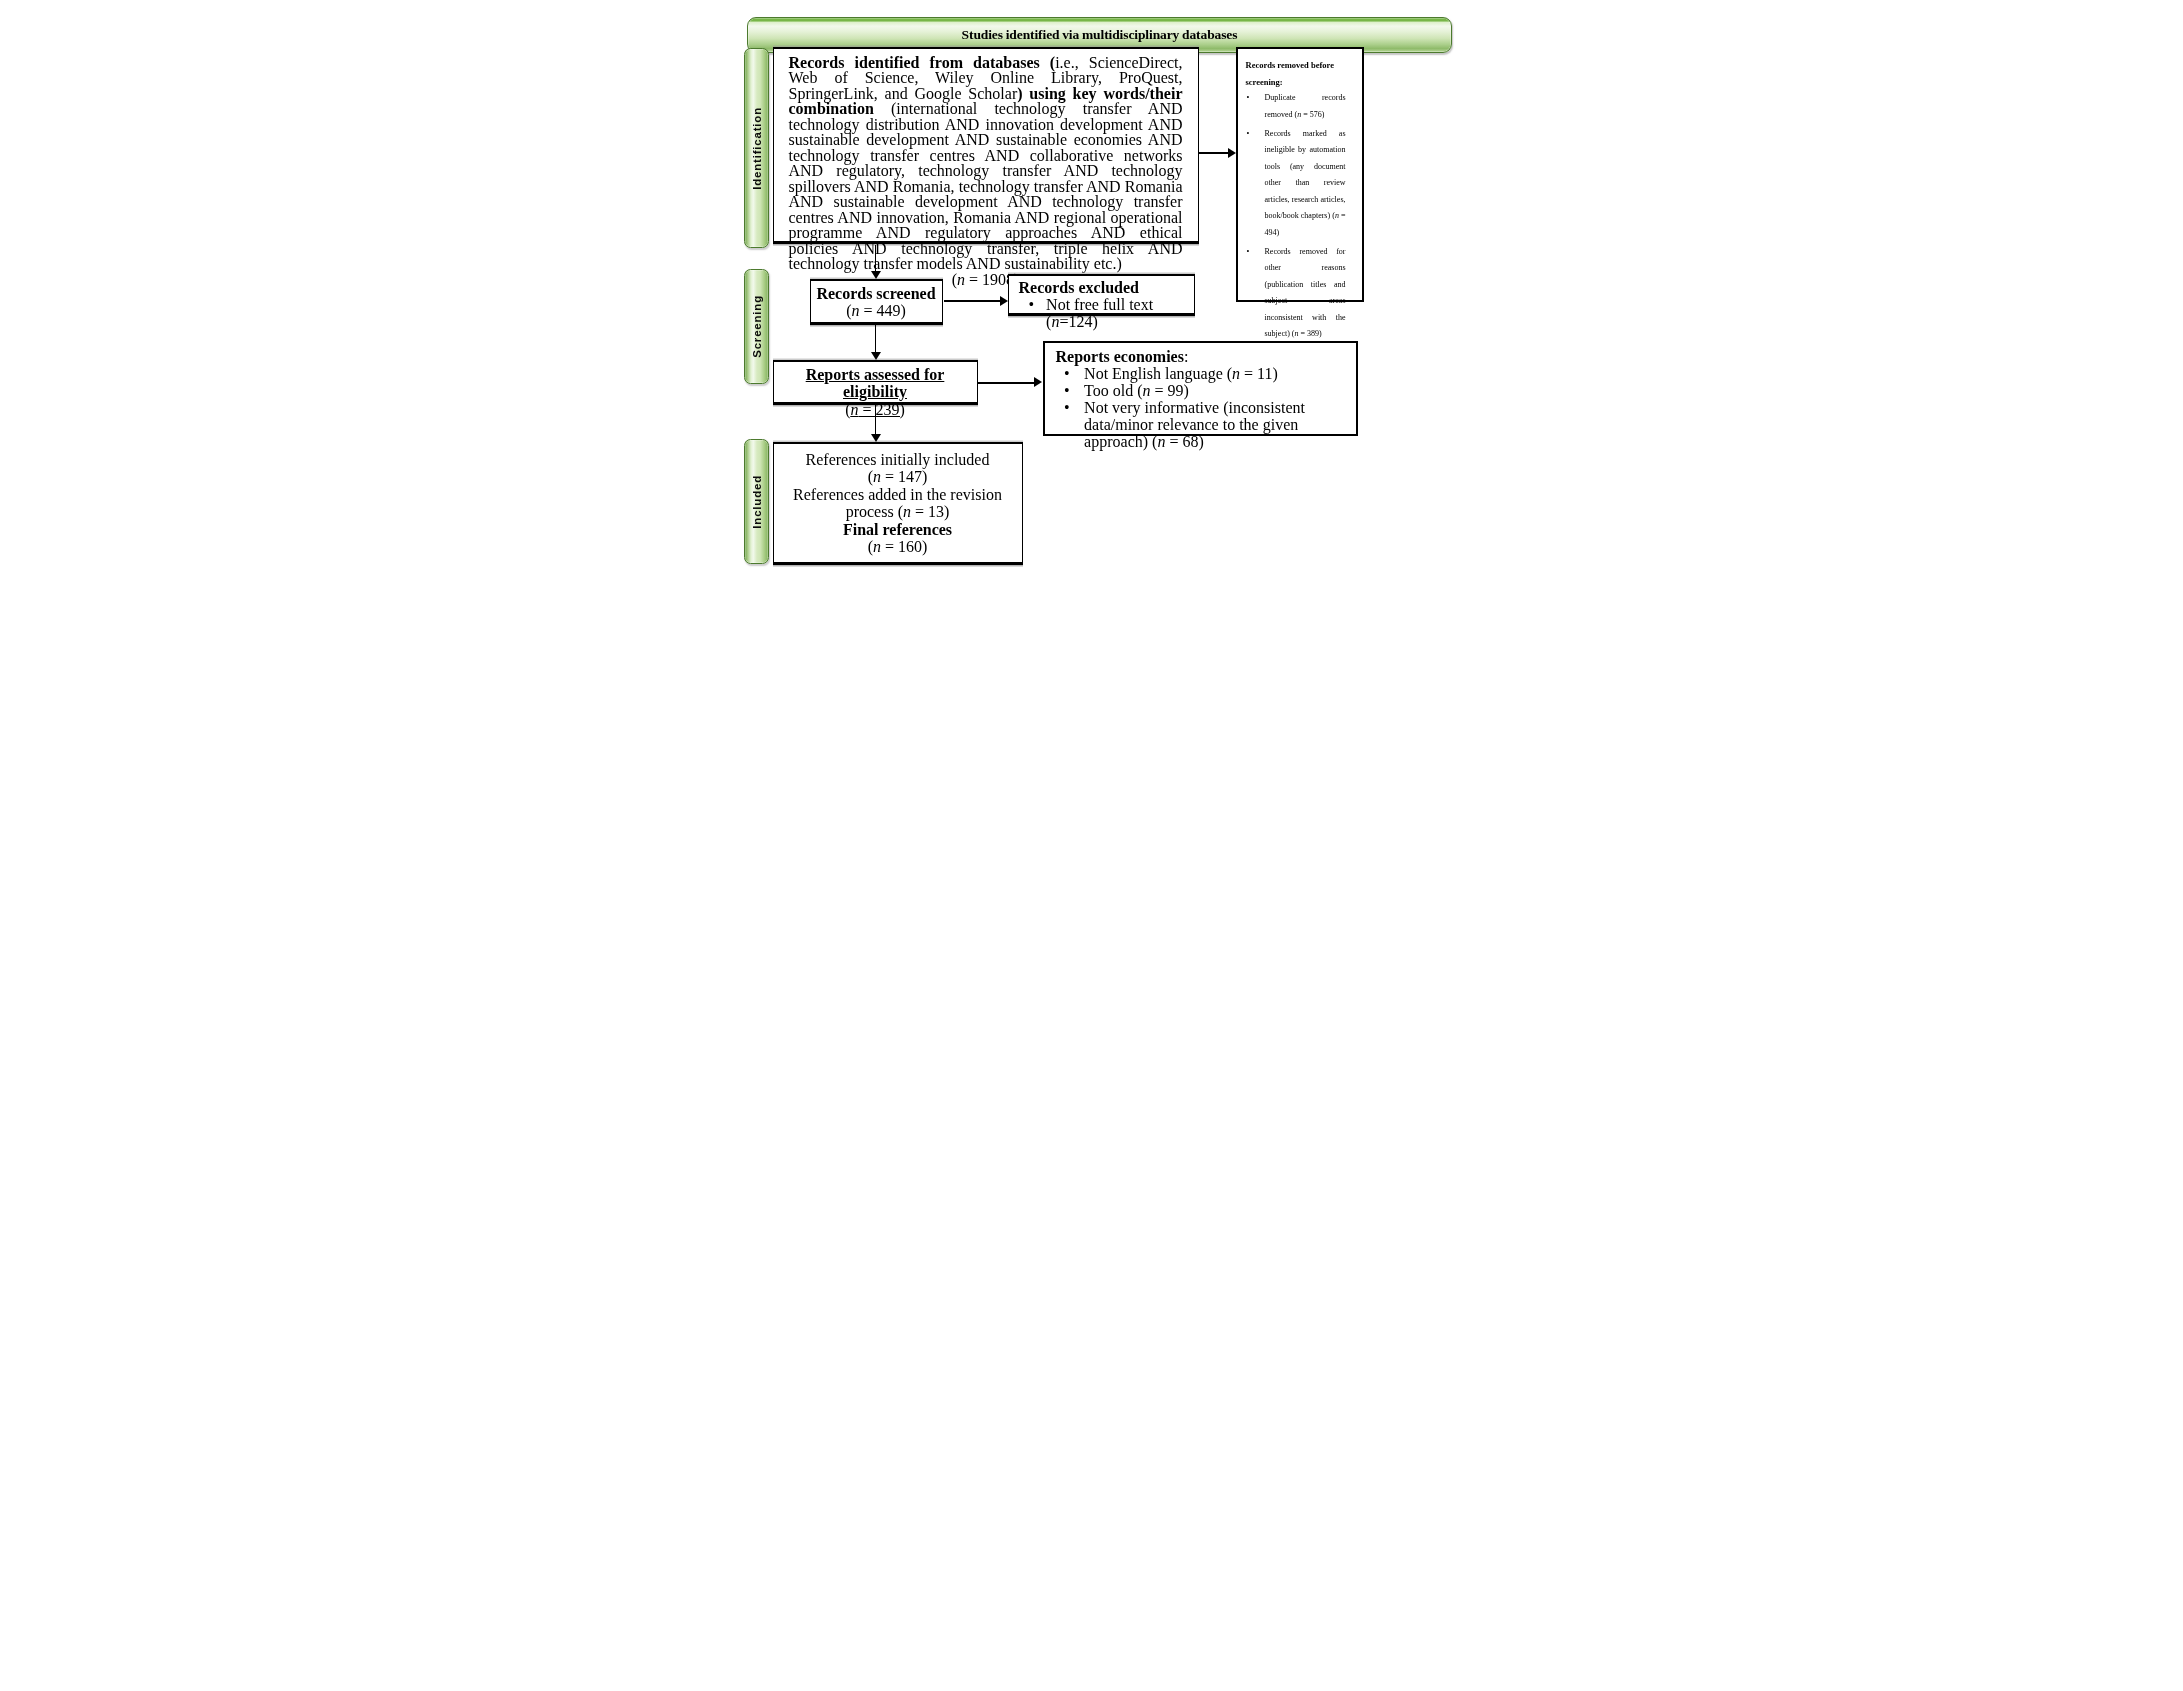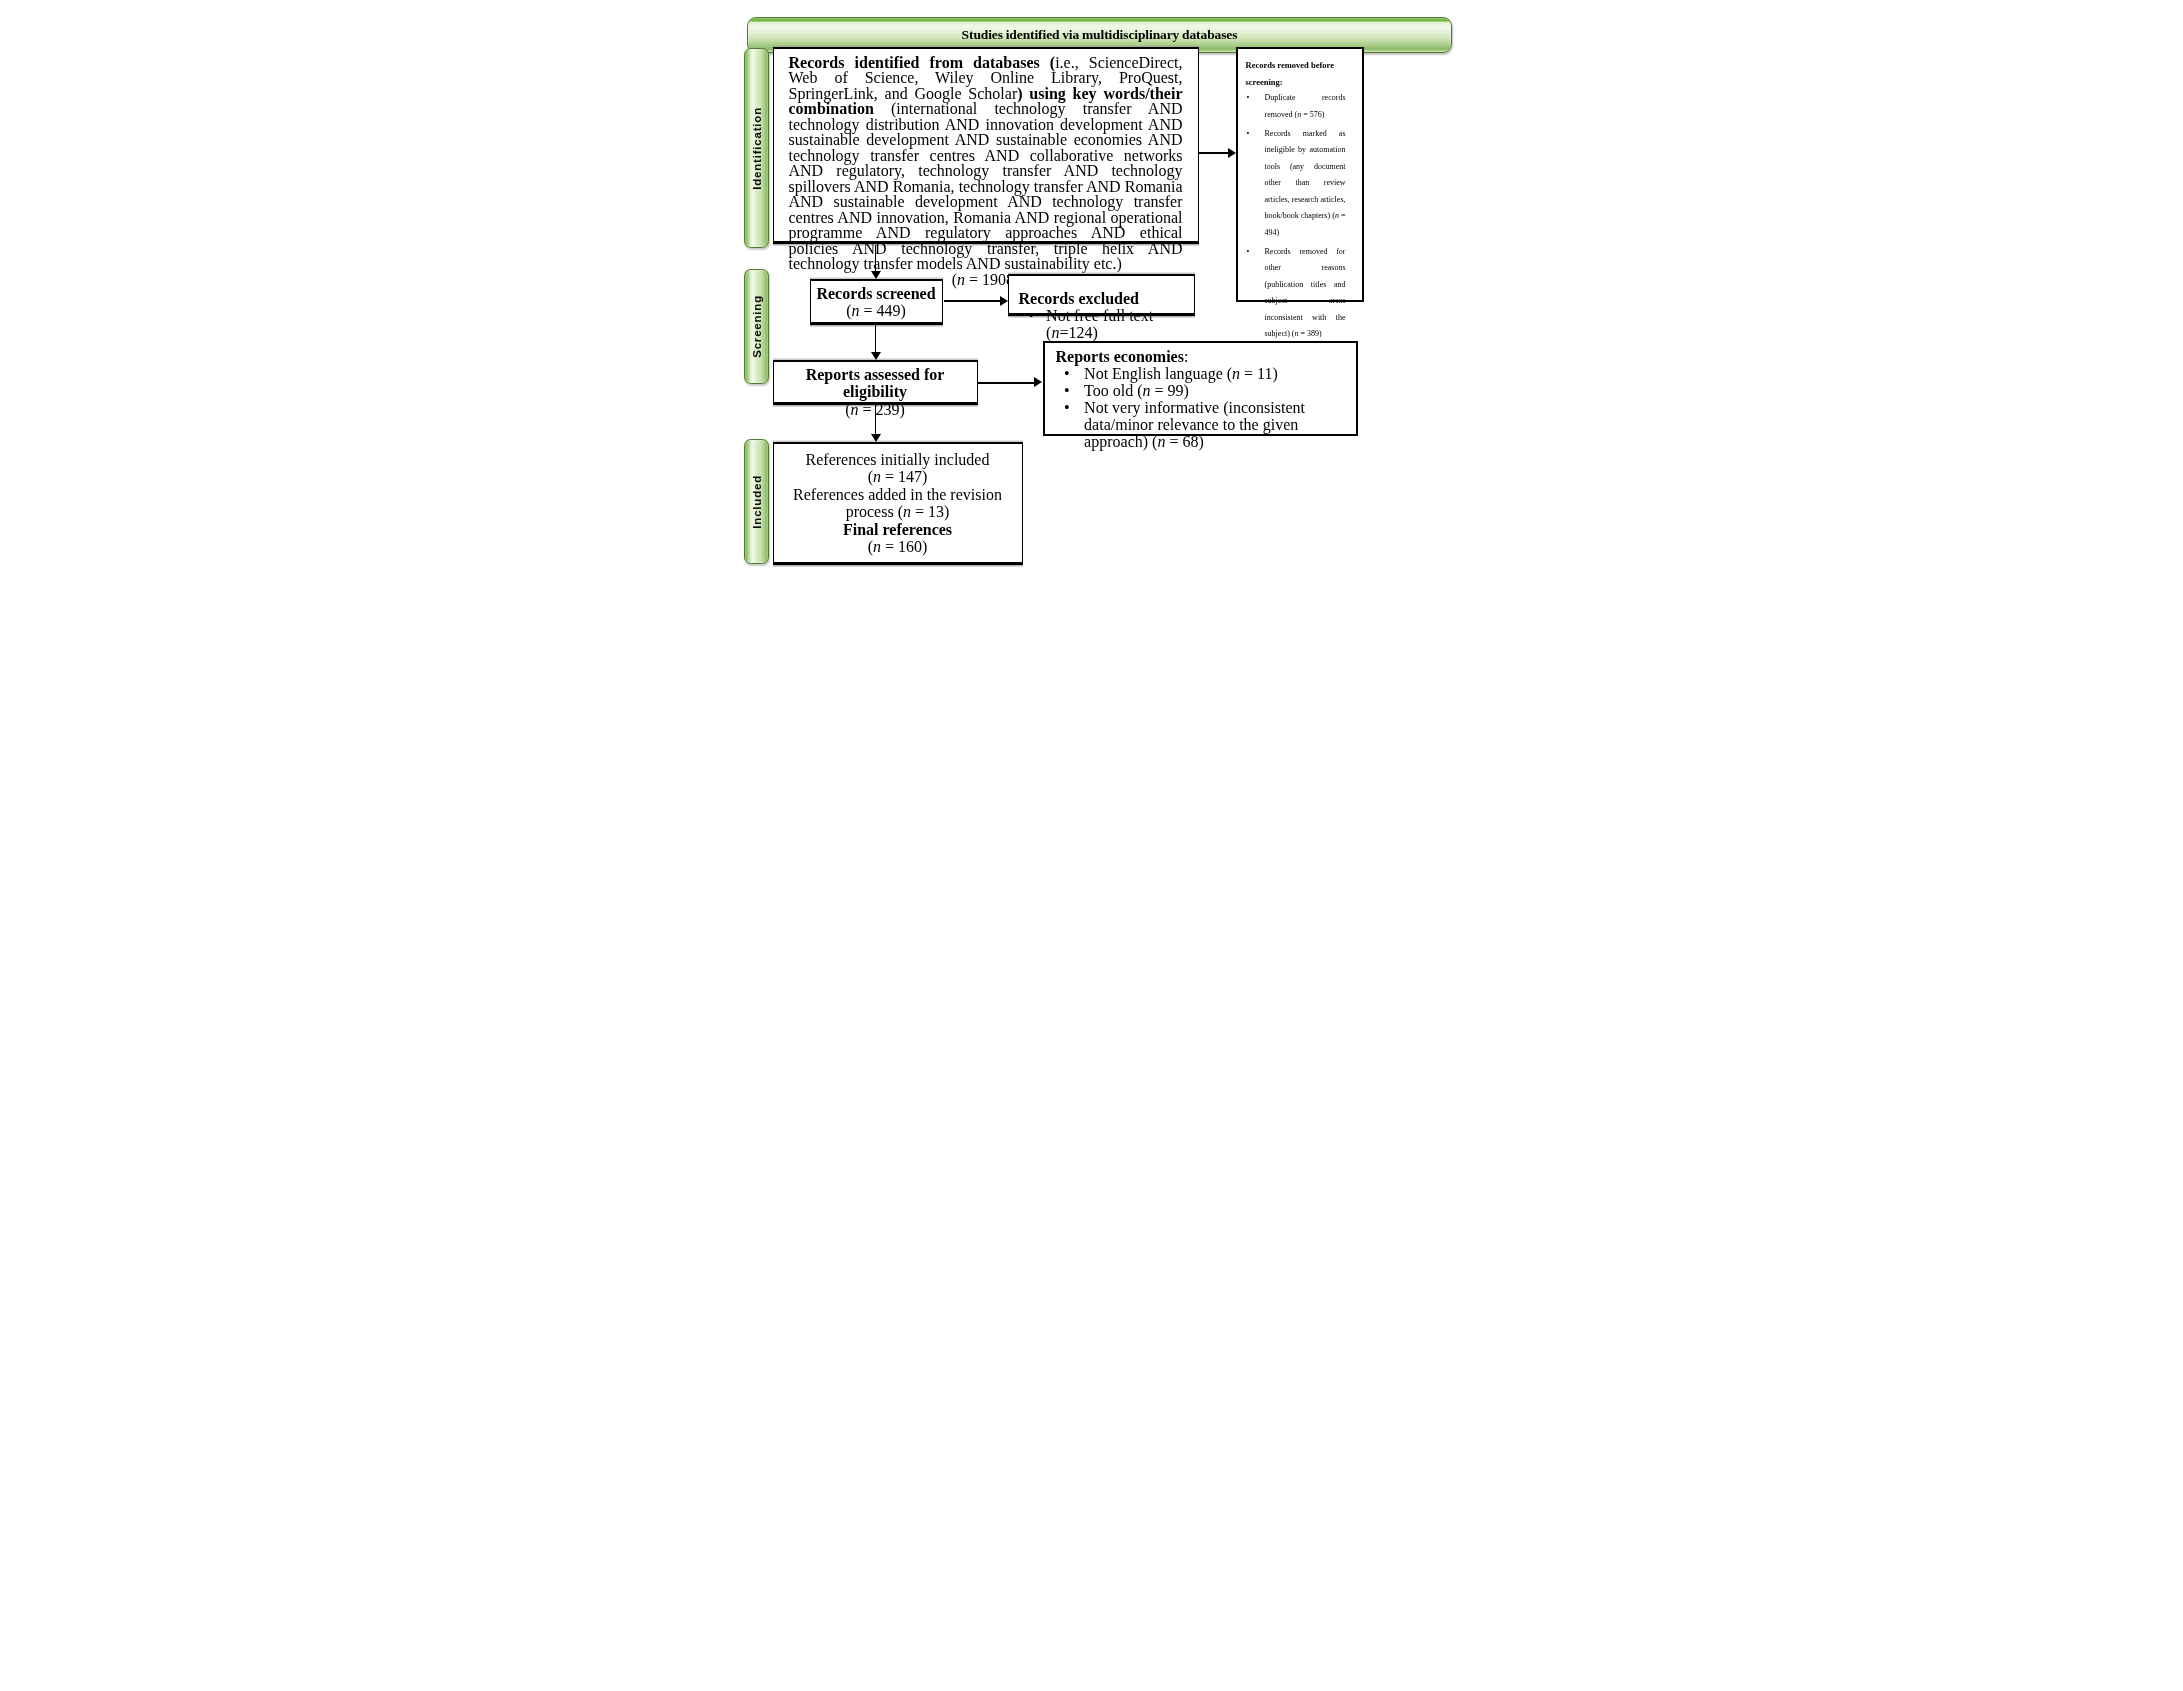--- a/index.html
+++ b/index.html
@@ -54,24 +54,24 @@
   li.bullet{position:relative;}
   li.bullet::before{content:"\2022";position:absolute;top:0;}
   
   #box-identified{left:45px;top:43px;width:426px;height:197px;padding:5.5px 15px 0 15px;}
   #box-identified .count-line{margin-top:0;}
   #box-removed{left:508px;top:43px;width:128px;height:255px;padding:8px 16px 0 8px;font-size:8px;line-height:16.5px;}
   #box-removed .btitle{font-size:8.5px;}
   #box-removed li.bullet{padding-left:19px;text-align:justify;margin-bottom:2.5px;}
   #box-removed li.bullet::before{left:1px;}
   #box-screened{left:82px;top:275px;width:133px;height:46px;padding-top:4px;line-height:17px;}
-  #box-rec-excluded{left:280px;top:270px;width:187px;height:42px;padding:14px 5px 0 10px;line-height:17px;}
+  #box-rec-excluded{left:280px;top:270px;width:187px;height:42px;padding:3px 5px 0 10px;line-height:17px;}
   #box-rec-excluded li.bullet{padding-left:27.6px;}
   #box-rec-excluded li.bullet::before{left:10px;}
-  #box-assessed{left:45px;top:356px;width:205px;height:45px;padding-top:3.5px;line-height:17.5px;}
+  #box-assessed{left:45px;top:356px;width:205px;height:45px;padding-top:3.5px;line-height:17.5px;text-decoration:underline;}
   #box-rep-excluded{left:315px;top:337px;width:315px;height:95px;padding:4.5px 20px 0 11px;line-height:17px;}
   #box-rep-excluded li.bullet{padding-left:28.6px;}
   #box-rep-excluded li.bullet::before{left:8.5px;}
   #box-included{left:45px;top:438px;width:250px;height:123px;padding-top:6.5px;line-height:17.5px;}
   
   .h-line,.v-line{position:absolute;background:#000;}
   .h-line{height:1.5px;}
   .v-line{width:1.5px;}
   .head-right{position:absolute;width:0;height:0;border-top:5px solid transparent;border-bottom:5px solid transparent;border-left:8px solid #000;}
   .head-down{position:absolute;width:0;height:0;border-left:5px solid transparent;border-right:5px solid transparent;border-top:8px solid #000;}

